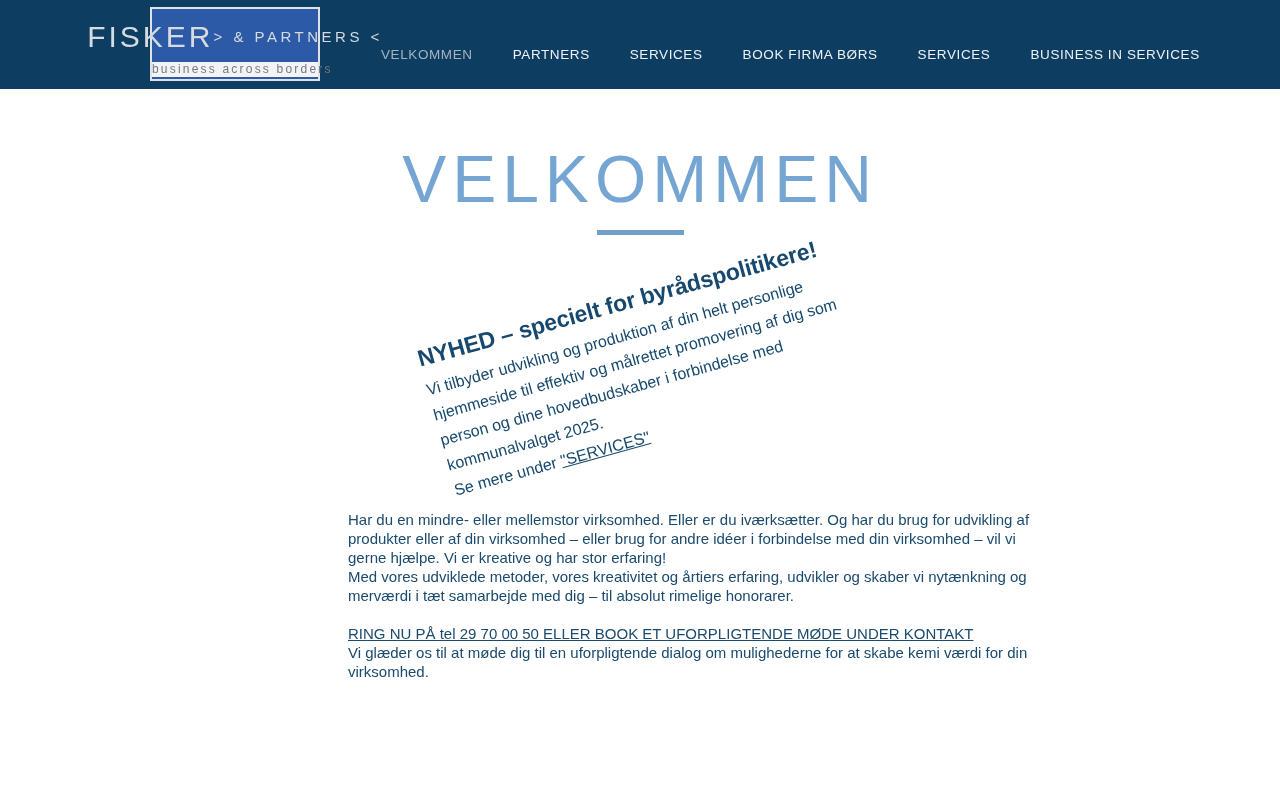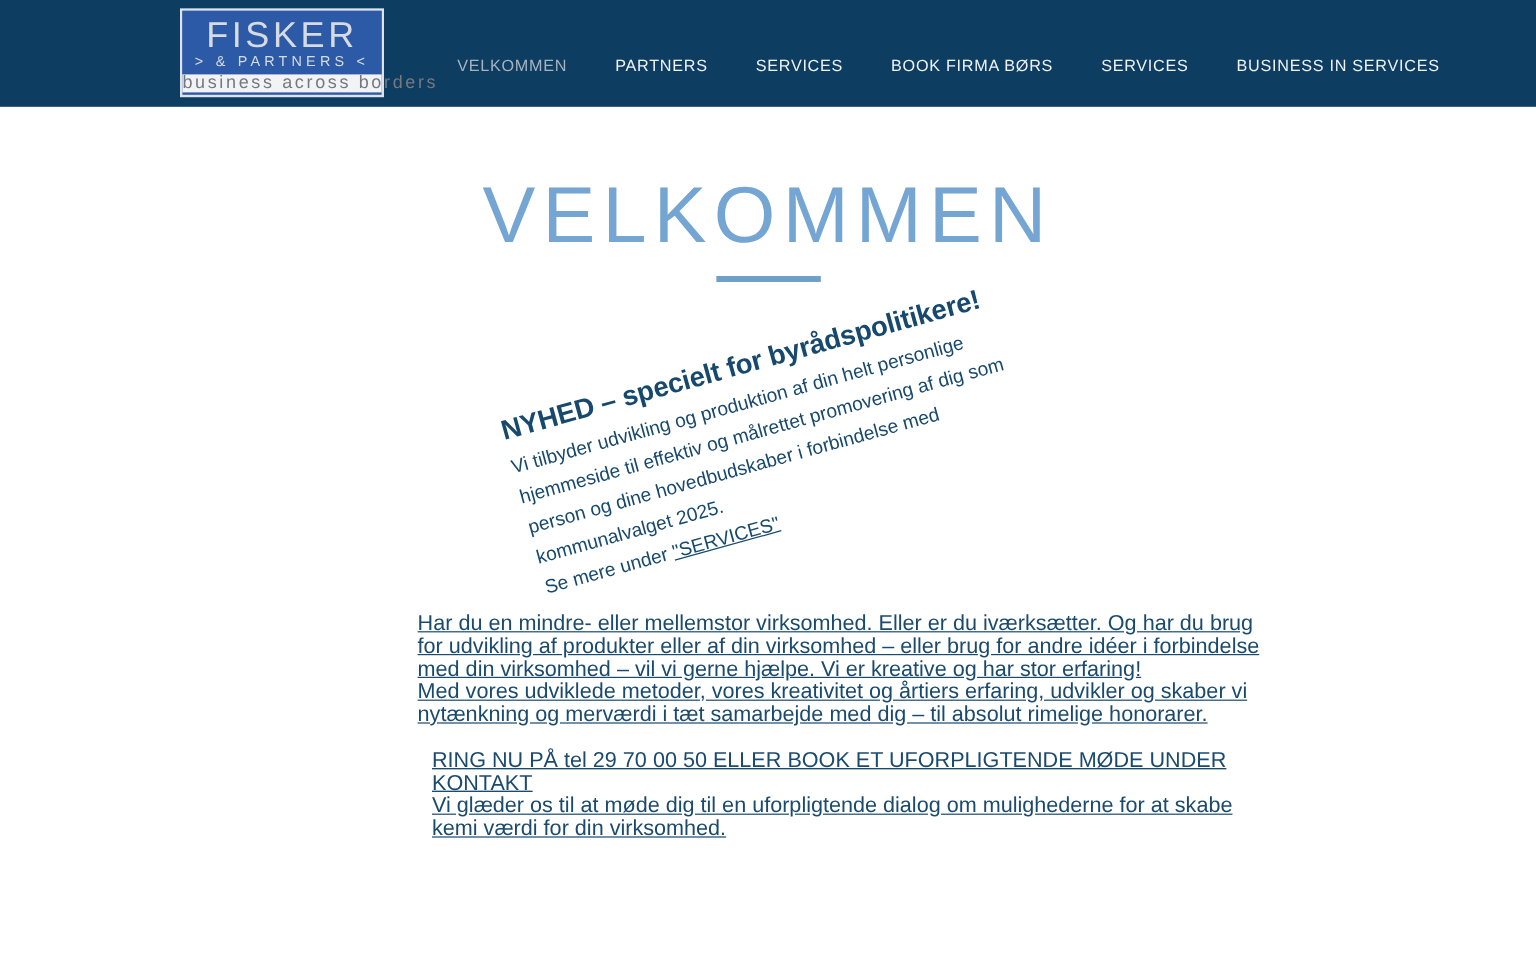--- a/index.html
+++ b/index.html
@@ -27,45 +27,45 @@
     border: 2px solid #dfe3e8;
     cursor: pointer;
     display: flex;
     flex-direction: column;
     padding-bottom: 2px;
   }
   .logo-main {
     flex: 1;
     background: #2c5aa6;
     display: flex;
-    flex-direction: column;
+    flex-direction: row;
     align-items: center;
     justify-content: center;
     padding-top: 2px;
   }
   .logo-name {
     color: #d6dbe1;
     font-size: 30px;
     font-weight: 300;
     letter-spacing: 3px;
     line-height: 30px;
   }
   .logo-partners {
     color: #d6dbe1;
-    font-size: 12px;
+    font-size: 15px;
     font-weight: 400;
     letter-spacing: 3.5px;
     line-height: 13px;
     white-space: nowrap;
   }
   .logo-tagline {
     height: 15px;
     background: #f2f3f5;
     color: #75797f;
-    font-size: 15px;
+    font-size: 12px;
     letter-spacing: 2.2px;
     text-align: center;
     line-height: 14px;
     white-space: nowrap;
   }
 
   
   .nav {
     position: absolute;
     left: 381px; top: 47px;
@@ -130,29 +130,28 @@
     text-decoration: underline;
     cursor: pointer;
   }
 
   
   .content {
     position: absolute;
     left: 348px; top: 510px;
     width: 706px;
     color: #1a4a6d;
-    font-size: 18px;
+    font-size: 15px;
     line-height: 19px;
-    text-decoration: underline;
   }
   .content .para {
     white-space: pre-line;
     margin-bottom: 19px;
   }
-  .content .para.tight { margin-bottom: 0; margin-left: 12px; }
+  .content .para.tight { margin-bottom: 0; }
   .content .cta-link {
     text-decoration: underline;
     cursor: pointer;
   }
 </style>
 </head>
 <body>
 
 <div class="header">
 

